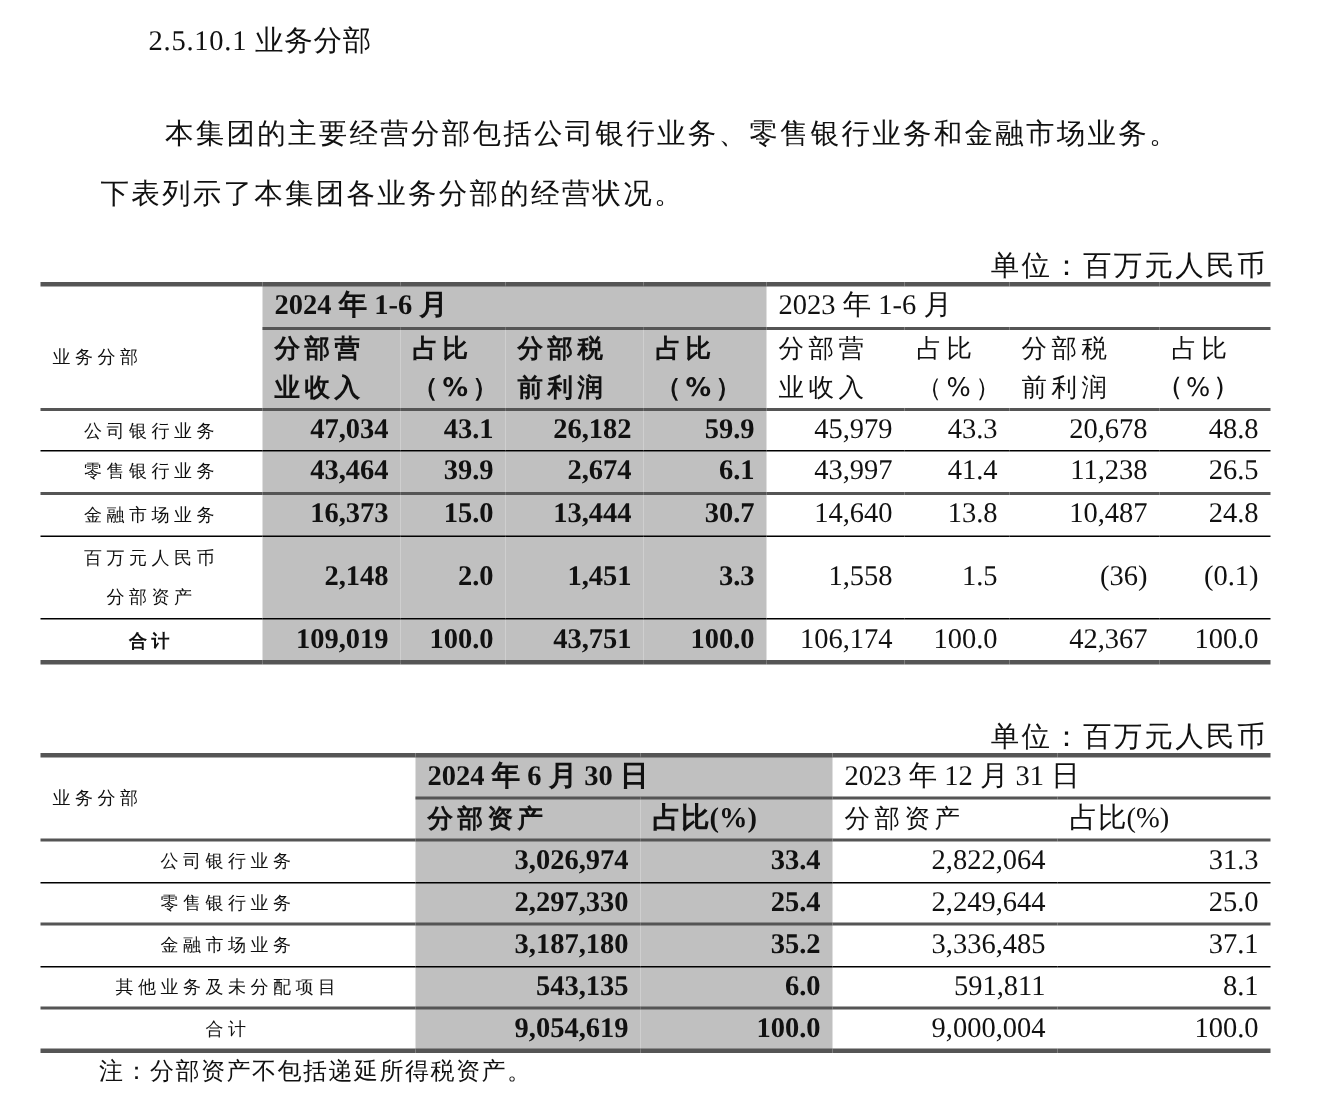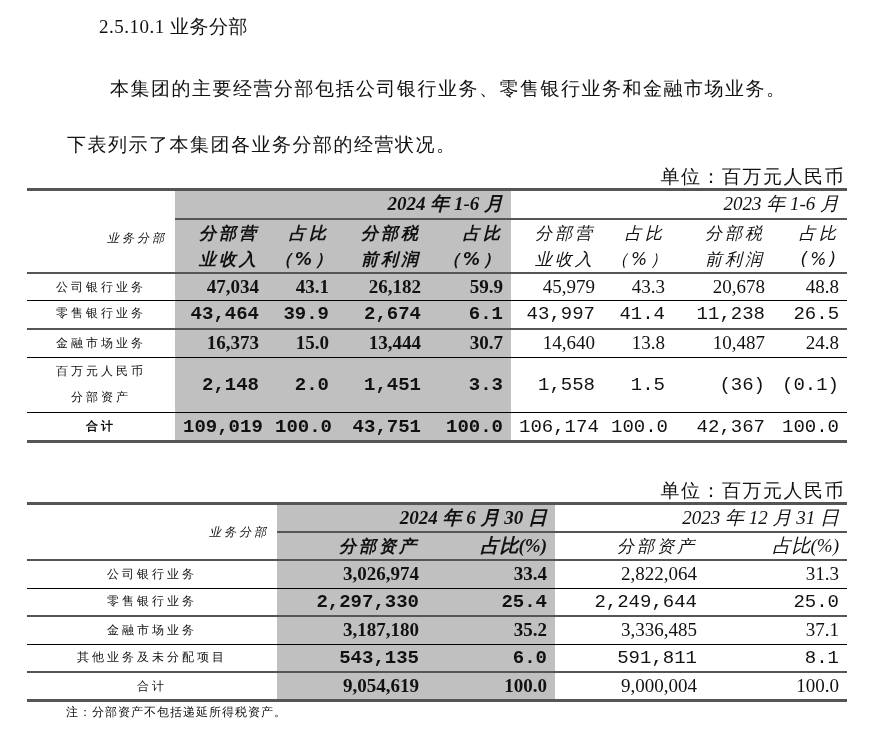--- a/index.html
+++ b/index.html
@@ -2,39 +2,39 @@
 <html><head>
 <meta charset="utf-8">
 <style>
   html, body { margin:0; padding:0; background:#ffffff; }
   body { width:878px; height:735px; position:relative; overflow:hidden;
          font-family: "Liberation Serif", "DejaVu Serif", serif; color:#111; }
   .abs { position:absolute; }
   .section-title { left:99px; top:14px; font-size:19px; letter-spacing:0.5px; }
   .para { font-size:19px; letter-spacing:1.5px; }
   .p1 { left:110px; top:76px; }
-  .p2 { left:67px; top:116px;margin-top:16px; }
+  .p2 { left:67px; top:116px; }
   .unit { font-size:19px; letter-spacing:1.5px; right:33px; }
   .u1 { top:164px; }
   .u2 { top:478px; }
-  .note { left:66px; top:704px; font-size:12px; letter-spacing:1px; }
+  .note { left:66px; top:704px; font-size:16px; letter-spacing:1px; }
 
   table { border-collapse:collapse; position:absolute; left:27px; width:820px; table-layout:fixed; }
   td { padding:0 8px; font-size:19px; white-space:nowrap; line-height:26px; }
   .t1 { top:188px; }
   .t2 { top:502px; }
   .shade { background:#c0c0c0; }
   .bold { font-weight:bold; }
-  .c { text-align:right;font-style:italic; }
+  .c { text-align:left; }
   .r { text-align:right; }
   .l { text-align:center; }
   .seg-label { letter-spacing:3px; font-family:"DejaVu Sans", sans-serif; font-size:12px; }
   .hdr-cn { font-family:"DejaVu Sans", sans-serif; font-size:17px; letter-spacing:3px; }
   tr.rule-top td { border-top:3px solid #555; }
-  tr.line td { border-top:1px solid #000;font-family:Liberation Mono, monospace; }
+  tr.line td { border-top:1px solid #000; }
   tr.line-gray td { border-top:2px solid #555; }
   tr.rule-bottom td { border-bottom:3px solid #555; }
   .subline { border-top:2px solid #555; }
 </style>
 </head>
 <body>
 
 <div class="abs section-title">2.5.10.1  业务分部</div>
 <div class="abs para p1">本集团的主要经营分部包括公司银行业务、零售银行业务和金融市场业务。</div>
 <div class="abs para p2">下表列示了本集团各业务分部的经营状况。</div>

